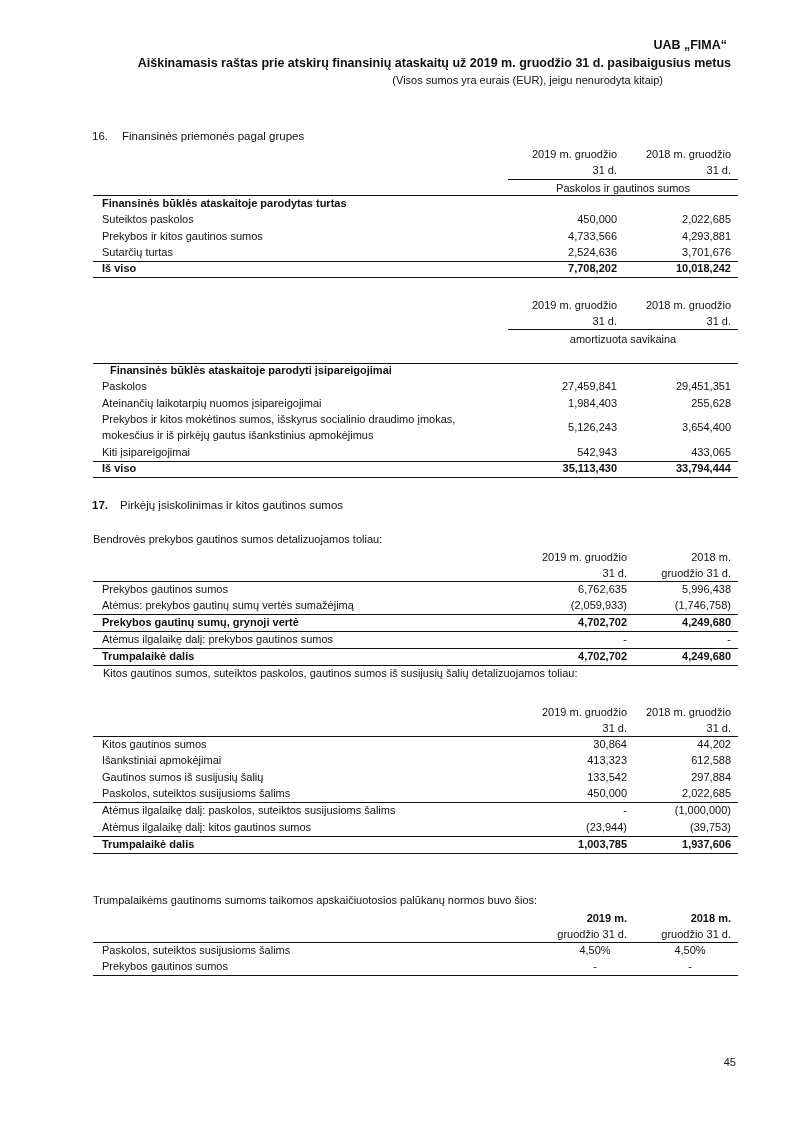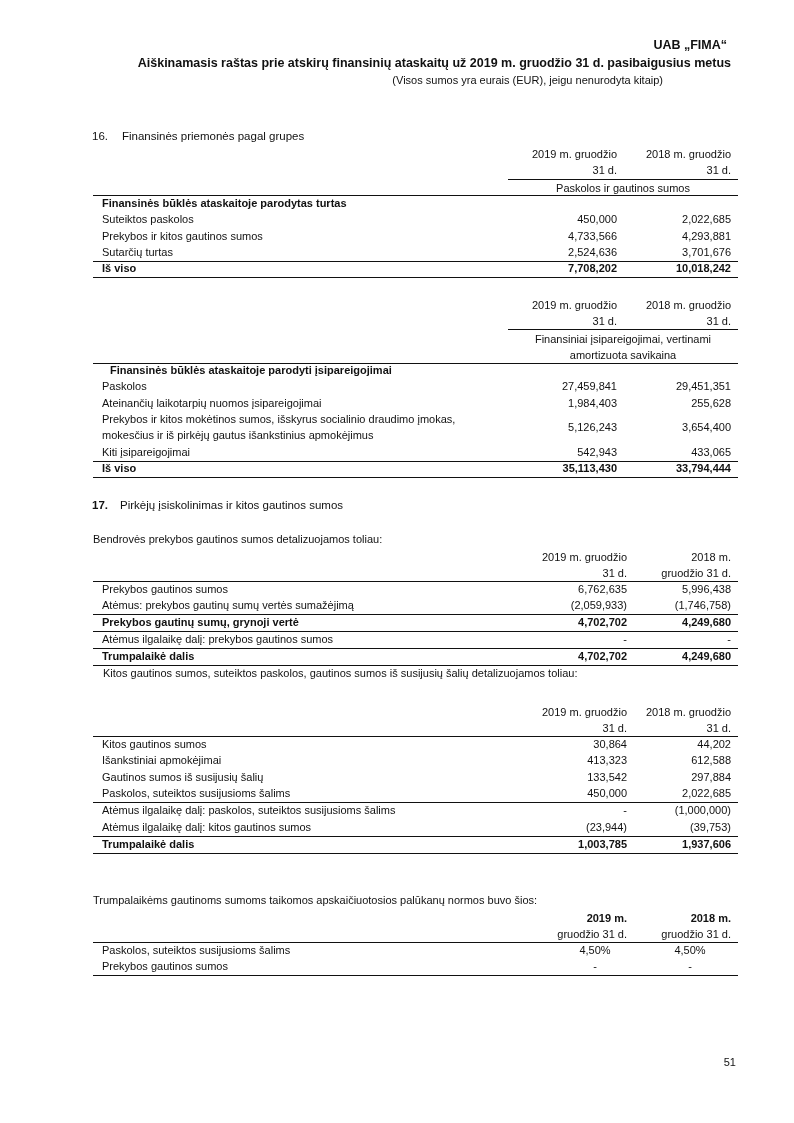--- a/index.html
+++ b/index.html
@@ -70,21 +70,20 @@
   <div class="colhead" style="top:297px; right:177px;">
     <div>2019 m. gruodžio</div>
     <div>31 d.</div>
   </div>
   <div class="colhead" style="top:297px; right:63px;">
     <div>2018 m. gruodžio</div>
     <div>31 d.</div>
   </div>
   <div class="line" style="top:329px; left:508px; width:230px;"></div>
   <div class="center" style="top:331px; left:508px; width:230px;">
-    <div>Finansiniai įsipareigojimai, vertinami</div>
     <div>amortizuota savikaina</div>
   </div>
   <div class="line" style="top:363px; left:93px; width:645px;"></div>
   <div class="row bold" style="top:364px;padding-left:8px;">Finansinės būklės ataskaitoje parodyti įsipareigojimai</div>
 
   <div class="row" style="top:380px;">Paskolos</div>
   <div class="num c1" style="top:380px;">27,459,841</div>
   <div class="num c2" style="top:380px;">29,451,351</div>
 
   <div class="row" style="top:397px;">Ateinančių laikotarpių nuomos įsipareigojimai</div>
@@ -210,13 +209,13 @@
   <div class="row" style="top:944px;">Paskolos, suteiktos susijusioms šalims</div>
   <div class="num" style="top:944px; left:560px; width:70px; text-align:center;">4,50%</div>
   <div class="num" style="top:944px; left:655px; width:70px; text-align:center;">4,50%</div>
 
   <div class="row" style="top:960px;">Prekybos gautinos sumos</div>
   <div class="num" style="top:960px; left:560px; width:70px; text-align:center;">-</div>
   <div class="num" style="top:960px; left:655px; width:70px; text-align:center;">-</div>
   <div class="line" style="top:975px; left:93px; width:645px;"></div>
 </div>
 
-<div class="pageno">51</div>
+<div class="pageno">45</div>
 
 </body></html>

